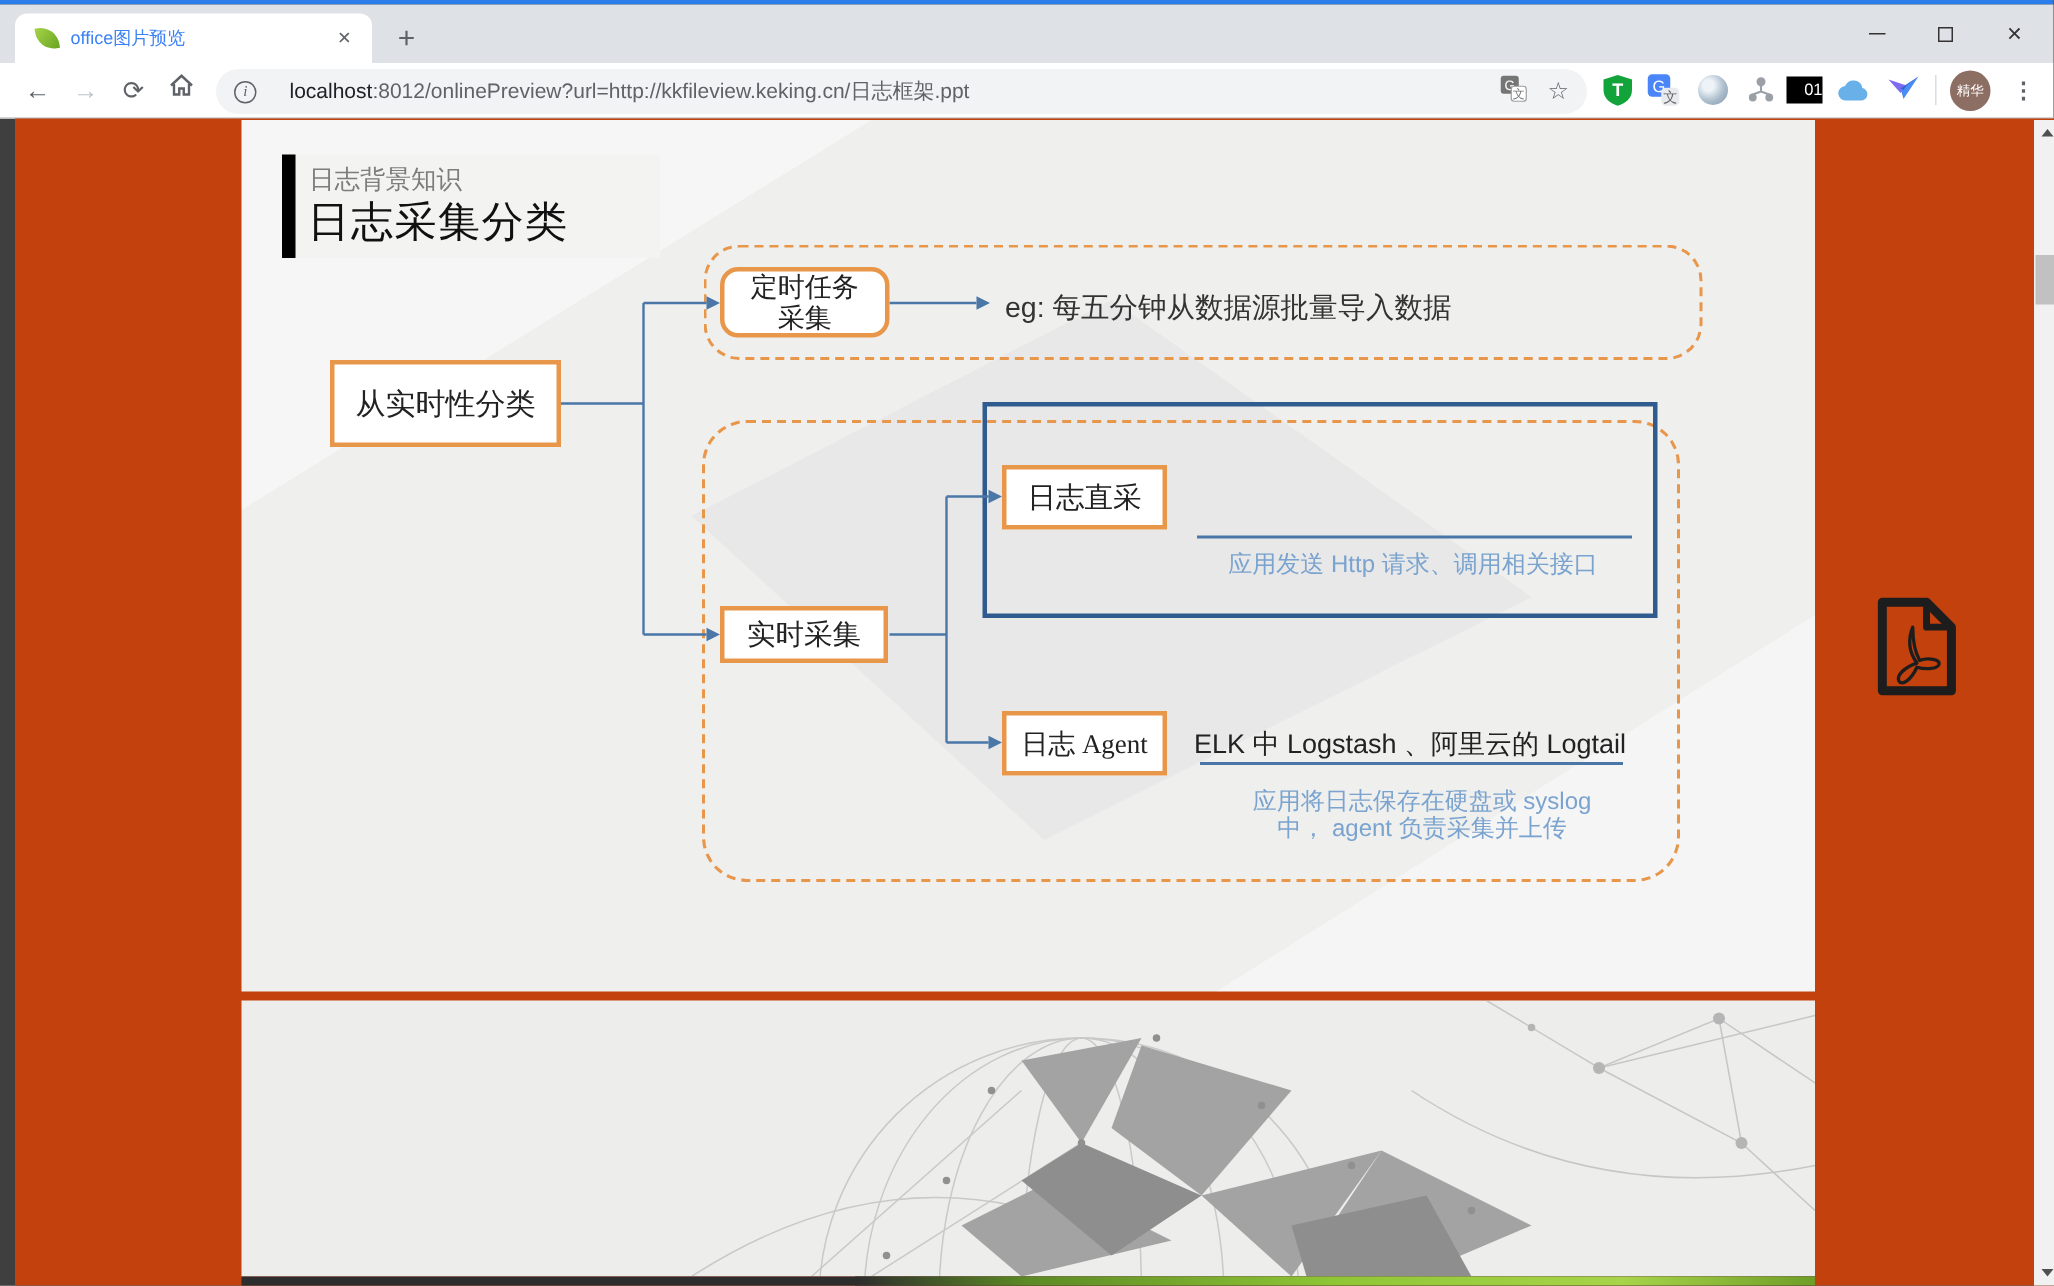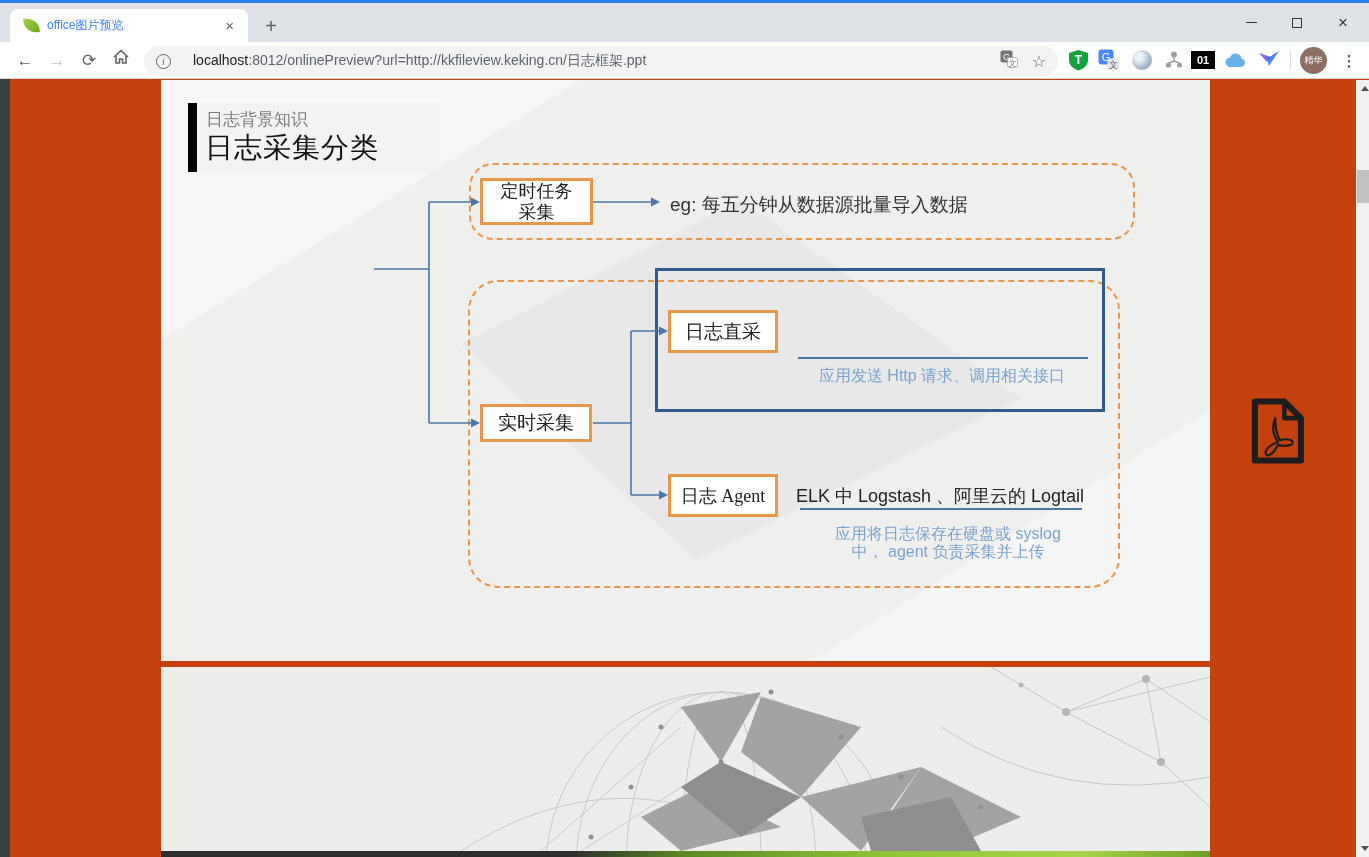--- a/index.html
+++ b/index.html
@@ -46,21 +46,21 @@
   .ext { top:48px; width:24px; height:24px; display:flex; align-items:center; justify-content:center; }
   #ext-shield { left:1066px; } #ext-translate { left:1097px; } #ext-circle { left:1130px; }
   #ext-tree { left:1162px; } #ext-01 { left:1191px; } #ext-cloud { left:1224px; }
   #ext-bird { left:1257px; } #ext-divider { left:1290px; top:50px; width:1px; height:20px; background:#dadce0; }
   #ext-avatar { left:1300px; top:47px; width:27px; height:27px; border-radius:50%;
                 background:#8d6e63; color:#fff; font-size:9px; display:flex;
                 align-items:center; justify-content:center; letter-spacing:0; }
   #menu-kebab { left:1337px; top:48px; width:24px; height:26px; text-align:center;
                 line-height:26px; font-size:15px; color:#5f6368; font-weight:bold; }
   #badge01 { width:34px; height:18px; background:#000; color:#fff; font-size:11px;
-             font-weight:bold; text-align:center; line-height:18px; }
+             font-weight:normal; text-align:right; line-height:18px; }
   #circle-swirl { width:20px; height:20px; border-radius:50%;
                   background:radial-gradient(circle at 35% 35%, #eef3f8 20%, #aebfce 55%, #7e96aa 100%); }
 
   
   #viewport { left:0; top:79px; width:1369px; height:778px; background:#c2410c;margin-left:10px; }
   #slide1 { left:151px; top:1px; width:1049px; height:581px; background:#efefee; overflow:hidden; }
   #slide2 { left:151px; top:588px; width:1049px; height:184px; background:#ededec; overflow:hidden; }
   #bottom-band { left:151px; top:772px; width:1049px; height:6px; background:#2d2d2d; }
   #green-strip { left:409px; top:0; width:640px; height:6px;
                  background:linear-gradient(90deg,#2d2d2d,#5c8a25 18%,#8fc636 50%,#a7d44a 80%,#6f9e28); }
@@ -76,21 +76,21 @@
   #title-block { left:27px; top:23px; width:252px; height:69px; background:#f3f3f2; }
   #title-bar { left:27px; top:23px; width:9px; height:69px; background:#000; }
   #slide-subtitle { left:45px; top:28px; font-size:17px; color:#7d7d7d; }
   #slide-title { left:44px; top:49px; font-size:28px; color:#111; font-weight:500; letter-spacing:1px; }
 
   
   .fbox { position:absolute; background:#fff; border:3px solid #e8964a; color:#222;
           font-family:"Liberation Serif","DejaVu Serif",serif; display:flex; flex-direction:column;
           align-items:center; justify-content:center; text-align:center; z-index:6; }
   #node-root     { left:59px;  top:160px; width:154px; height:58px; font-size:20px; }
-  #node-timed    { left:319px; top:98px;  width:113px; height:47px; font-size:18px; line-height:21px; }
+  #node-timed    { left:319px; top:98px;  width:113px; height:47px; font-size:18px; line-height:21px;border-radius:12px; }
   #node-realtime { left:319px; top:324px; width:112px; height:38px; font-size:19px; }
   #node-direct   { left:507px; top:230px; width:110px; height:43px; font-size:19px; }
   #node-agent    { left:507px; top:394px; width:110px; height:43px; font-size:18px; }
 
   .dashed { position:absolute; border:2px dashed #e8964a; z-index:2; }
   #dash1 { left:308px; top:83px;  width:666px; height:77px;  border-radius:24px; }
   #dash2 { left:307px; top:200px; width:652px; height:308px; border-radius:30px; }
   #bluebox { position:absolute; left:494px; top:188px; width:450px; height:144px;
              border:3px solid #2f5b8f; z-index:4; }
 
@@ -233,20 +233,21 @@
       </g>
       <g fill="#4a77a8" stroke="none">
         <polygon points="310,117.5 310,126.5 319,122"></polygon>
         <polygon points="310,338.5 310,347.5 319,343"></polygon>
         <polygon points="490,117.5 490,126.5 499,122"></polygon>
         <polygon points="498,246.5 498,255.5 507,251"></polygon>
         <polygon points="498,410.5 498,419.5 507,415"></polygon>
       </g>
     </svg>
 
+    <div id="node-root" class="fbox">从实时性分类</div>
     <div id="node-timed" class="fbox">
       <span>定时任务</span>
       <span>采集</span>
     </div>
     <div id="node-realtime" class="fbox">实时采集</div>
     <div id="node-direct" class="fbox">日志直采</div>
     <div id="node-agent" class="fbox">日志 Agent</div>
 
     <div id="eg-text" class="serif-note">eg: 每五分钟从数据源批量导入数据</div>
 

